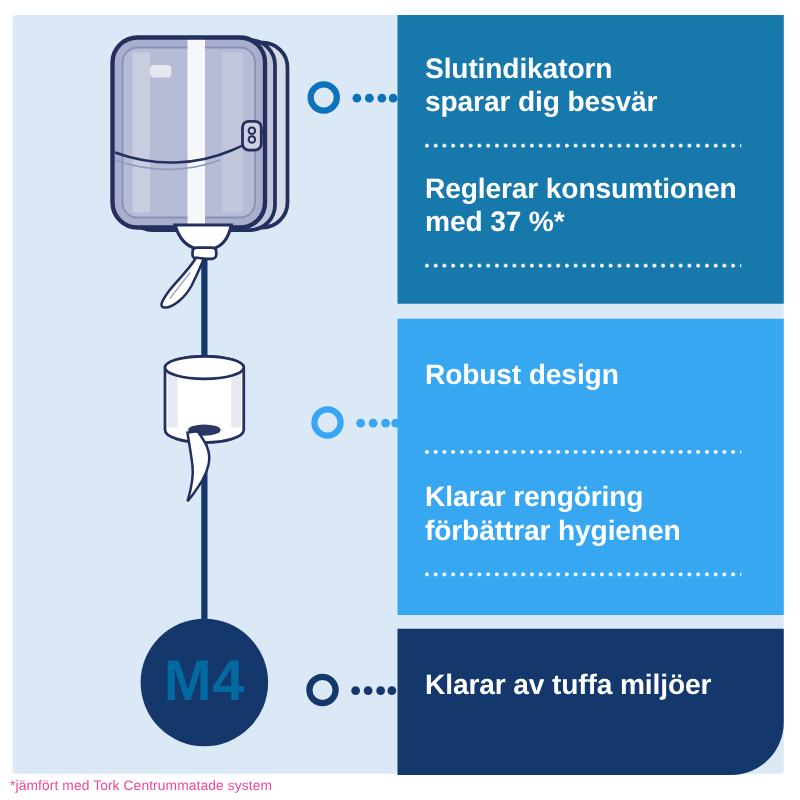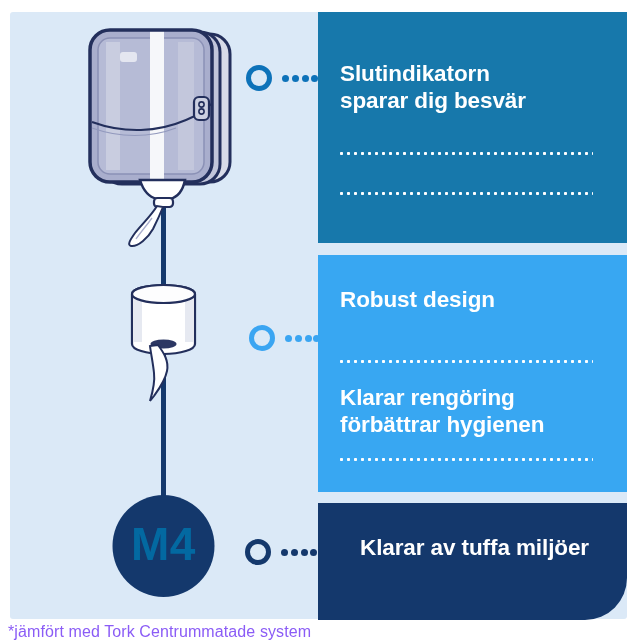--- a/index.html
+++ b/index.html
@@ -25,25 +25,25 @@
   .fblock{box-sizing:border-box;width:309px;display:flex;flex-direction:column;
           justify-content:space-evenly;padding:10px 30px 10px 22px;}
   .fblock.b1{height:231px;background:#1778ab;}
   .gap{height:12px;}
   .gap.g2{height:11px;}
   .fblock.b2{height:237px;background:#38a7f2;}
   .fblock.b3{height:117px;background:#14386c;border-radius:0 0 42px 0;
              justify-content:center;padding-bottom:38px;}
   .fitem{color:#ffffff;font-size:22.5px;font-weight:700;line-height:27px;
          letter-spacing:-0.1px;white-space:pre-line;min-height:54px;}
-  .fblock.b3 .fitem{min-height:0;margin-left:20px;}
+  .fblock.b3 .fitem{min-height:0;}
   .frule{height:3px;margin-right:4px;
          background-image:radial-gradient(circle at 1.5px 1.5px,#ffffff 1.35px,rgba(255,255,255,0) 1.7px);
          background-size:7px 3px;background-repeat:repeat-x;}
-  .footnote{position:absolute;left:8px;top:623px;color:#8b5cf6;font-size:16px;
+  .footnote{position:absolute;left:8px;top:623px;color:#ec4899;font-size:11px;
             letter-spacing:0.1px;}
 </style>
 </head>
 <body>
 
 <div class="stage">
 
   <div class="bg-panel"></div>
 
   <svg class="art" viewBox="0 0 308 606">
@@ -104,20 +104,22 @@
   <div class="dot d3" style="left:281px"></div>
   <div class="dot d3" style="left:291px"></div>
   <div class="dot d3" style="left:301px"></div>
   <div class="dot d3" style="left:310px"></div>
 
   <div class="col">
     <div class="fblock b1">
       <div class="fitem">Slutindikatorn
 sparar dig besvär</div>
       <div class="frule"></div>
+      <div class="fitem">Reglerar konsumtionen
+med 37 %*</div>
       <div class="frule"></div>
     </div>
     <div class="gap"></div>
     <div class="fblock b2">
       <div class="fitem">Robust design</div>
       <div class="frule"></div>
       <div class="fitem">Klarar rengöring
 förbättrar hygienen</div>
       <div class="frule"></div>
     </div>

